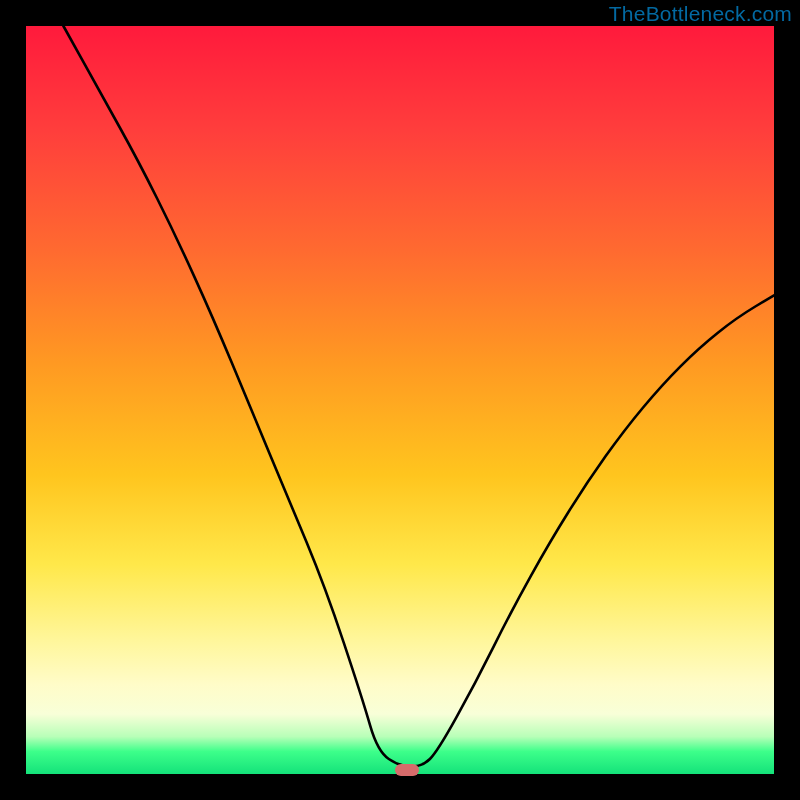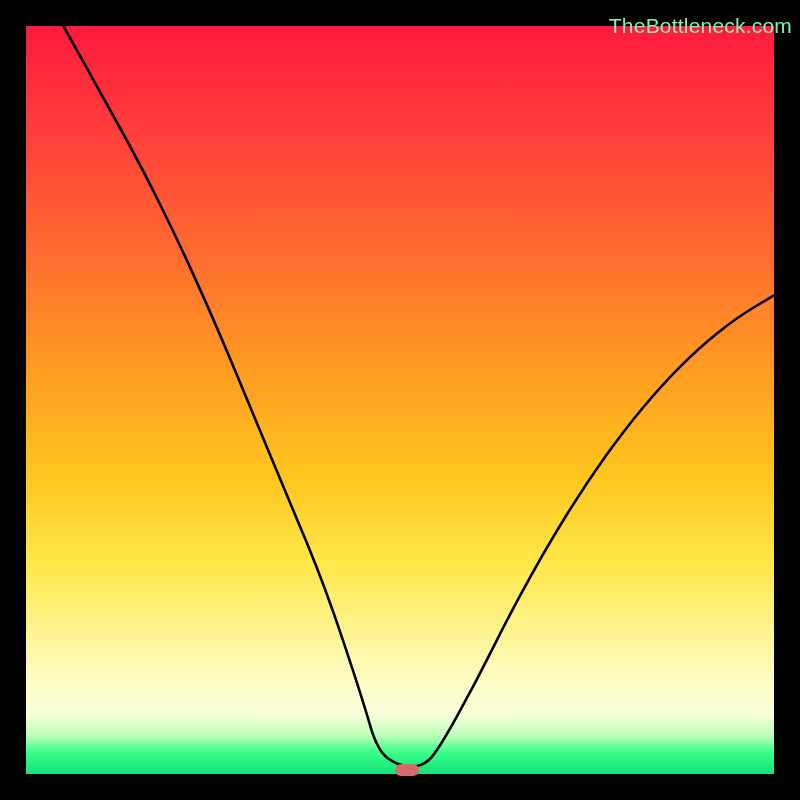--- a/index.html
+++ b/index.html
@@ -37,26 +37,25 @@
       #f8ffd8 92%,
       #b8ffb8 95%,
       #3dff8a 97%,
       #14e27a 100%
     );
   }
   .watermark {
     position: absolute;
     top: 2px;
     right: 8px;
-    color: #86efac;
+    color: #0369a1;
     font-size: 21px;
     font-weight: 500;
     letter-spacing: 0.2px;
     user-select: none;
-    margin-top: 12px;
   }
   svg.curve {
     position: absolute;
     left: 26px;
     top: 26px;
     width: 748px;
     height: 748px;
     overflow: visible;
   }
   .marker {

